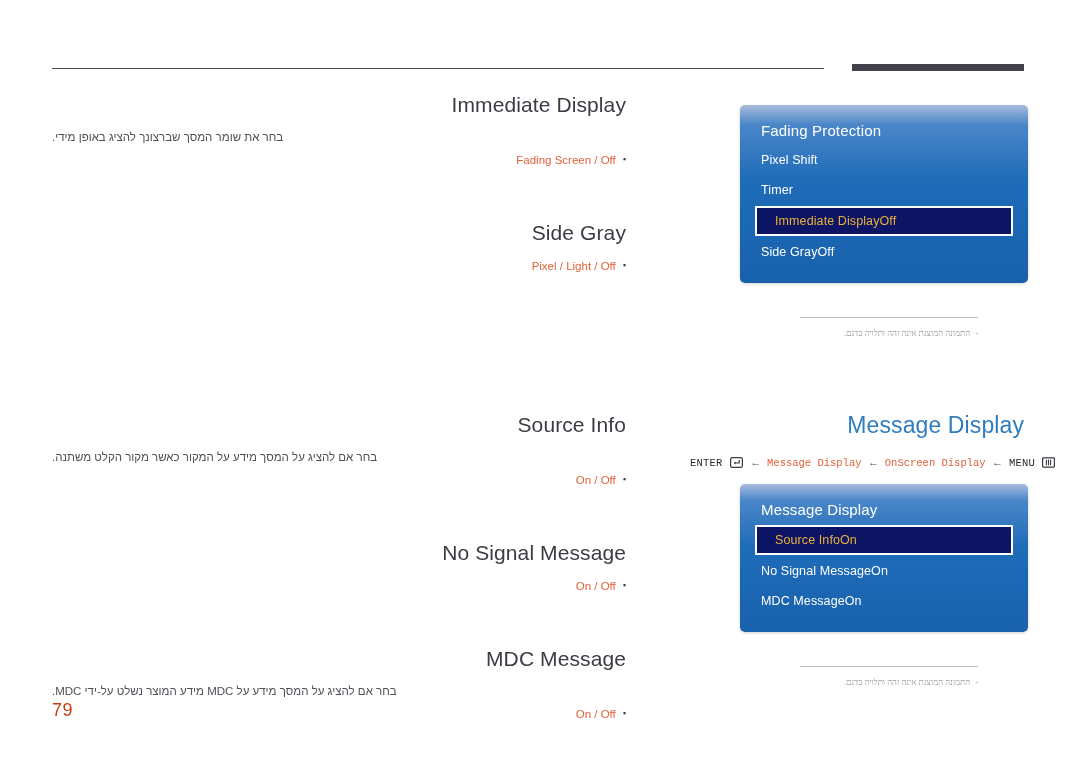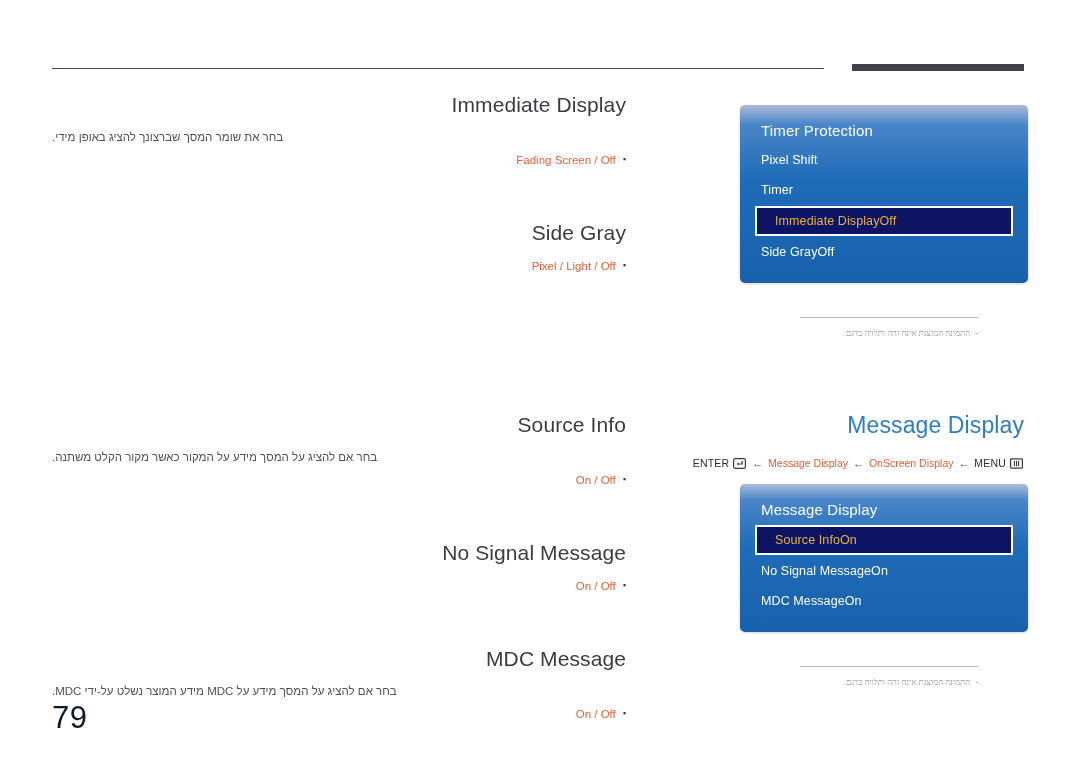--- a/index.html
+++ b/index.html
@@ -35,22 +35,22 @@
     width: 172px;
     height: 7px;
     background: #41414c;
   }
 
   
   .page-number {
     position: absolute;
     left: 52px;
     top: 700px;
-    font-size: 31px;
-    color: #0f172a;
+    font-size: 18px;
+    color: #c2410c;
     letter-spacing: 0.5px;
   }
 
   
   .left-col {
     position: absolute;
     left: 52px;
     top: 92px;
     width: 574px;
     direction: rtl;
@@ -133,20 +133,21 @@
   }
 
   .breadcrumb {
     text-align: right;
     font-size: 10.5px;
     color: #3b3b44;
     margin-top: 17px;
     padding-right: 4px;
     white-space: nowrap;
     direction: ltr;
+    font-family: Liberation Mono, monospace;
   }
   .breadcrumb .crumb-accent { color: #e0613a; }
   .breadcrumb .arrow { color: #4a4a52; margin: 0 2px; font-size: 11px; }
   .breadcrumb .kw { color: #2b2b33; letter-spacing: 0.2px; }
 
   .icon-enter, .icon-menu {
     display: inline-block;
     vertical-align: -2px;
     margin: 0 1px;
   }
@@ -270,21 +271,21 @@
       <div class="topic-opts">
         <span class="bullet">▪</span><span class="optval">On / Off</span>
       </div>
     </div>
 
   </div>
 
   <div class="right-col">
 
     <div class="osd-panel">
-      <div class="osd-title">Timer Protection</div>
+      <div class="osd-title">Fading Protection</div>
 
       <div class="osd-row">
         <span class="osd-label">Pixel Shift</span>
         <span class="osd-val"></span>
       </div>
 
       <div class="osd-row">
         <span class="osd-label">Timer</span>
         <span class="osd-val"></span>
       </div>

